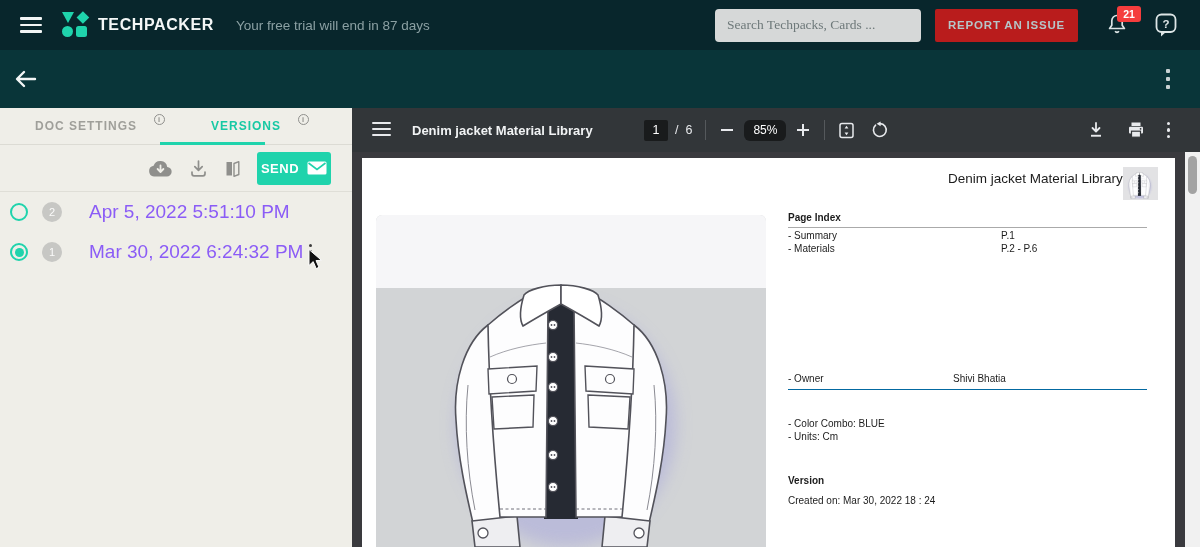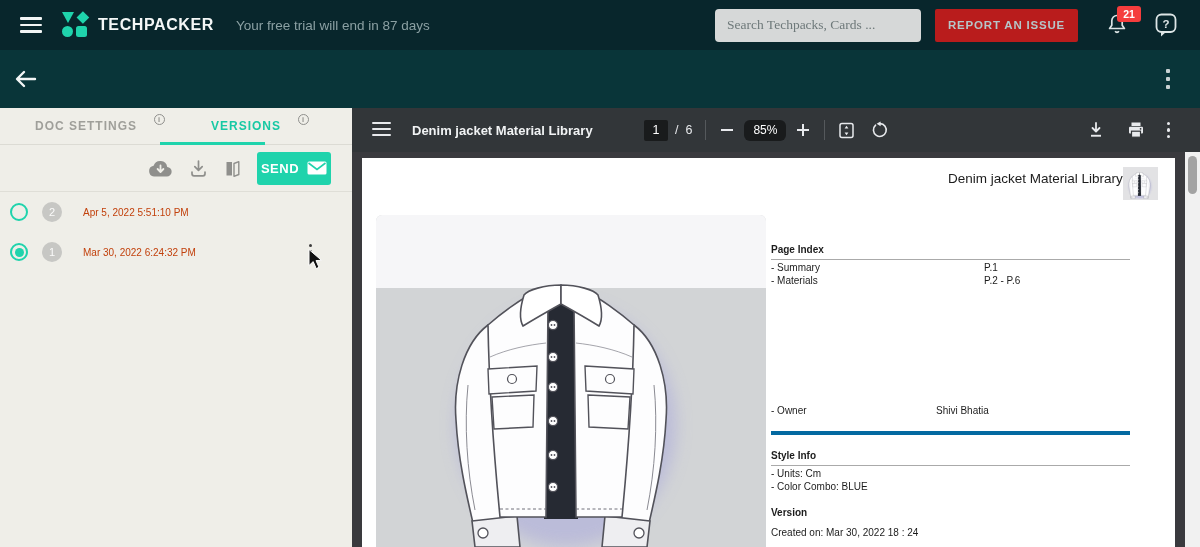--- a/index.html
+++ b/index.html
@@ -52,21 +52,21 @@
   .action-icon { cursor:pointer; display:flex; }
   .send-btn { width:74px; height:33px; background:#1fd3ac; border:none; border-radius:3px; color:#fff; font-weight:bold;
               font-size:13px; letter-spacing:0.5px; display:flex; align-items:center; justify-content:center; gap:8px;
               cursor:pointer; font-family:"Liberation Sans", sans-serif; }
   .vrow { position:relative; height:40px; display:flex; align-items:center; padding-left:10px; cursor:pointer; }
   .radio { width:18px; height:18px; border:2px solid #1fd3ac; border-radius:50%; background:transparent; flex:none;
            display:flex; align-items:center; justify-content:center; cursor:pointer; }
   .radio.checked::after { content:""; width:9px; height:9px; border-radius:50%; background:#1fd3ac; }
   .vbadge { margin-left:14px; width:20px; height:20px; border-radius:50%; background:#c7c7c4; color:#fbfbfa;
             font-size:11px; display:flex; align-items:center; justify-content:center; flex:none; }
-  .vdate { margin-left:21px; font-size:10px; color:#c2410c; }
+  .vdate { margin-left:27px; font-size:19px; color:#8b5cf6; }
   .row-kebab { position:absolute; right:40px; top:12px; display:flex; flex-direction:column; gap:2.5px; cursor:pointer; }
   .row-kebab i { width:3px; height:3px; background:#3d3d3d; border-radius:50%; }
 
   
   .viewer { position:absolute; left:352px; top:108px; width:848px; height:509px; }
   .pdf-toolbar { position:relative; width:848px; height:44px; background:#323639; color:#e8eaed; }
   .pt-menu { position:absolute; left:20px; top:14px; width:19px; display:flex; flex-direction:column; gap:4px; cursor:pointer; }
   .pt-menu i { height:2px; background:#e8eaed; border-radius:1px; }
   .pt-title { position:absolute; left:60px; top:15px; font-size:13px; font-weight:bold; color:#f1f3f4; }
   .pt-center { position:absolute; left:292px; top:0; height:44px; display:flex; align-items:center; }
@@ -93,27 +93,27 @@
   .pdf-scrollbar { position:absolute; right:0; top:0; width:15px; height:395px; background:#f1f1f1; }
   .pdf-scrollbar .sb-thumb { position:absolute; left:3px; top:4px; width:9px; height:38px; background:#a3a3a3; border-radius:5px; cursor:grab; }
 
   
   .page-title { position:absolute; left:586px; top:13px; font-size:13.5px; color:#1d1d1d; }
   .page-thumb { position:absolute; left:761px; top:9px; width:35px; height:33px; background:#e2e2e4; overflow:hidden; }
   .art-box { position:absolute; left:14px; top:57px; width:390px; height:500px; background:#d2d4d6; border-radius:6px 6px 0 0; overflow:hidden; }
   .art-top { position:absolute; left:0; top:0; width:390px; height:73px; background:#f6f6f8; }
   .art-box svg { position:absolute; left:0; top:0; }
 
-  .psec { position:absolute; left:409px; width:359px; font-size:10px; color:#1c1c1c;margin-top:32px; }
+  .psec { position:absolute; left:426px; width:359px; font-size:10px; color:#1c1c1c; }
   .psec .sec-head { font-size:10px; font-weight:bold; padding-bottom:4px; border-bottom:1px solid #aaa; margin-bottom:2px; }
   .psec .sec-head.no-rule { border-bottom:none; }
   .psec .prow { position:relative; line-height:12.5px; }
   .psec .prow .pval { position:absolute; left:213px; top:0; }
   .psec.members .prow .pval { left:165px; }
-  .psec.members .prow { border-bottom:4px solid #0369a1; padding-bottom:13px; }
+  .psec.members .prow { border-bottom:1px solid #0369a1; padding-bottom:3px; }
   .sec-pageindex { top:54px; }
   .sec-members { top:215px; }
   .sec-style { top:260px; }
   .sec-version { top:317px; }
   .created-line { margin-top:5px; line-height:12.5px; }
 
   .cursor { position:absolute; left:308px; top:249px; z-index:50; pointer-events:none; }
 </style>
 </head>
 <body>
@@ -374,26 +374,25 @@
         </div>
 
         <div class="psec members sec-members">
           <div class="prow">
             <span>- Owner</span>
             <span class="pval">Shivi Bhatia</span>
           </div>
         </div>
 
         <div class="psec sec-style">
-          <div class="sec-head">Style Info</div>
+          <div class="prow">
+            <span>- Color Combo: BLUE</span>
+          </div>
           <div class="prow">
             <span>- Units: Cm</span>
-          </div>
-          <div class="prow">
-            <span>- Color Combo: BLUE</span>
           </div>
         </div>
 
         <div class="psec sec-version">
           <div class="sec-head no-rule">Version</div>
           <div class="created-line">Created on: Mar 30, 2022 18 : 24</div>
         </div>
       </div>
 
       <div class="pdf-scrollbar">

